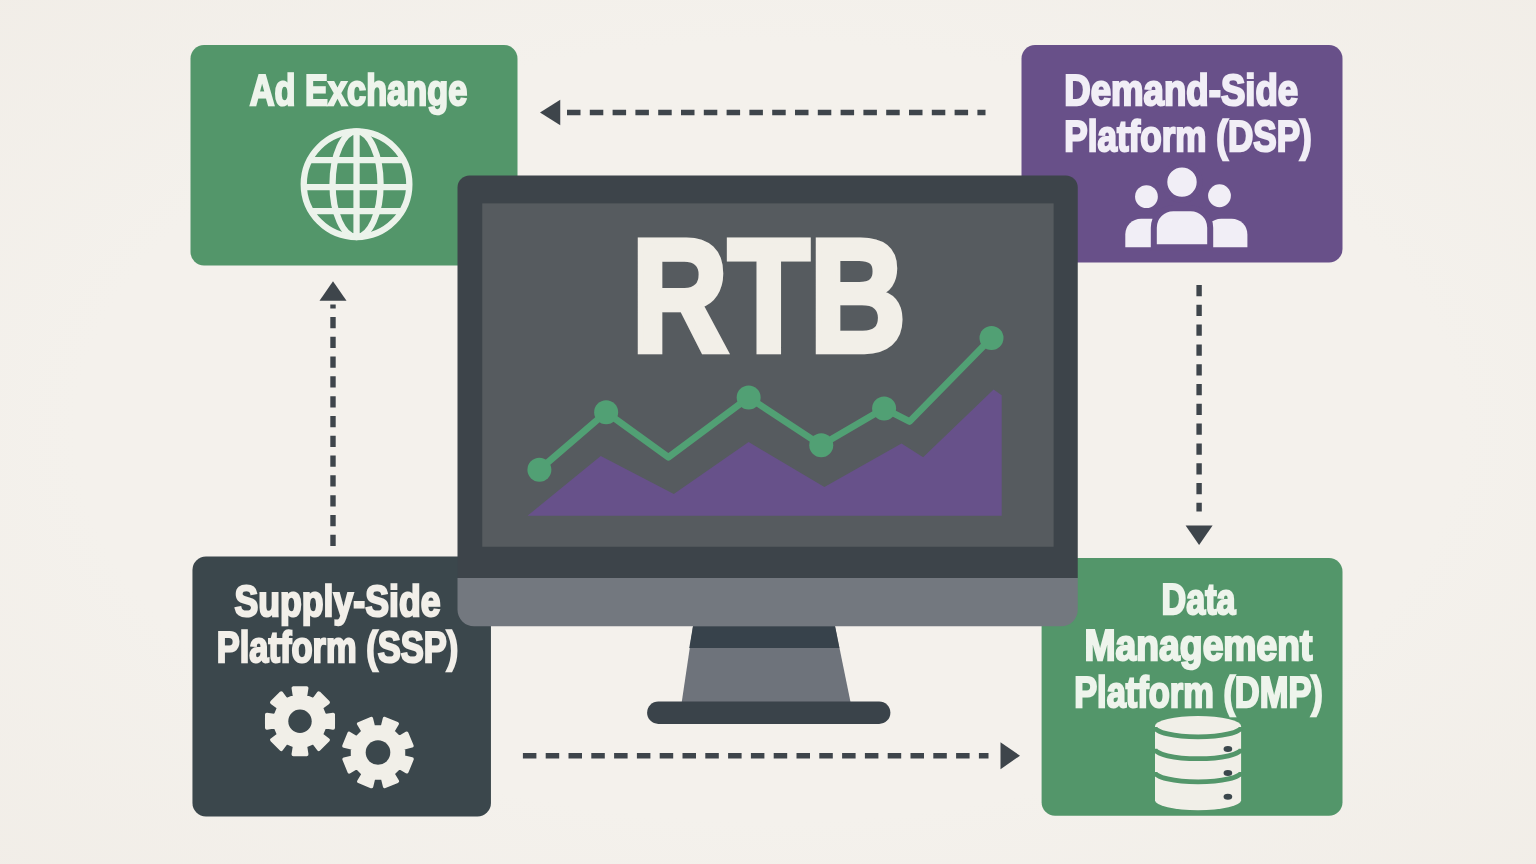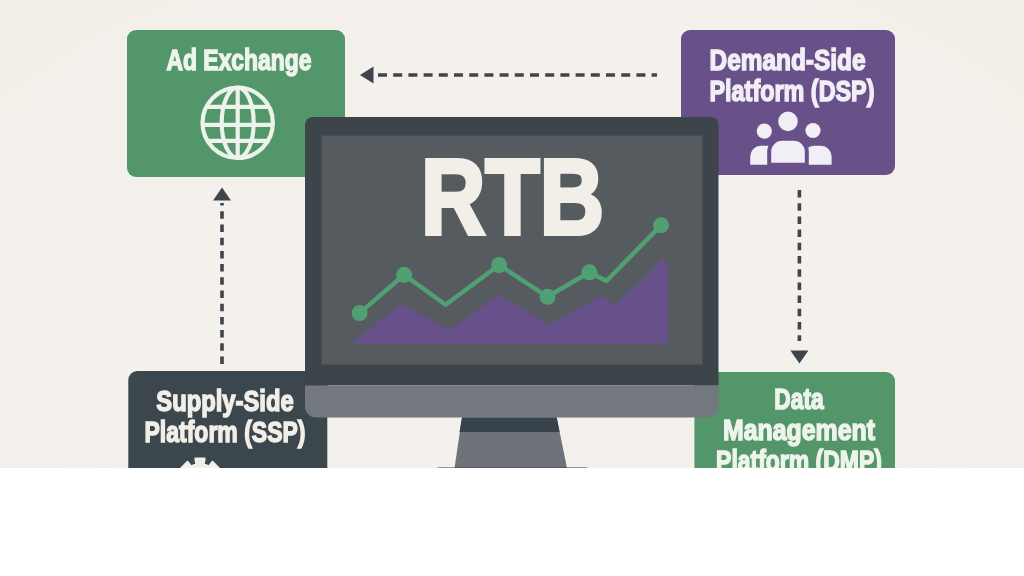--- a/index.html
+++ b/index.html
@@ -1,16 +1,16 @@
 <!DOCTYPE html>
 <html><head>
 <meta charset="utf-8">
 <style>
   html,body{margin:0;padding:0}
-  .stage{position:relative;width:1024px;height:468px;overflow:hidden;background:#e5e5e5;font-family:"Liberation Sans",sans-serif}
+  .stage{position:relative;width:1024px;height:576px;overflow:hidden;background:#e5e5e5;font-family:"Liberation Sans",sans-serif}
   svg text{font-family:"Liberation Sans",sans-serif;font-weight:700}
 </style>
 </head>
 <body>
 <div class="stage">
 <svg width="1024" height="576" viewBox="0 0 1024 576">
   <defs>
     <radialGradient id="vig" cx="50%" cy="50%" r="75%">
       <stop offset="60%" stop-color="#f4f1ec"></stop>
       <stop offset="100%" stop-color="#f1ede7"></stop>

